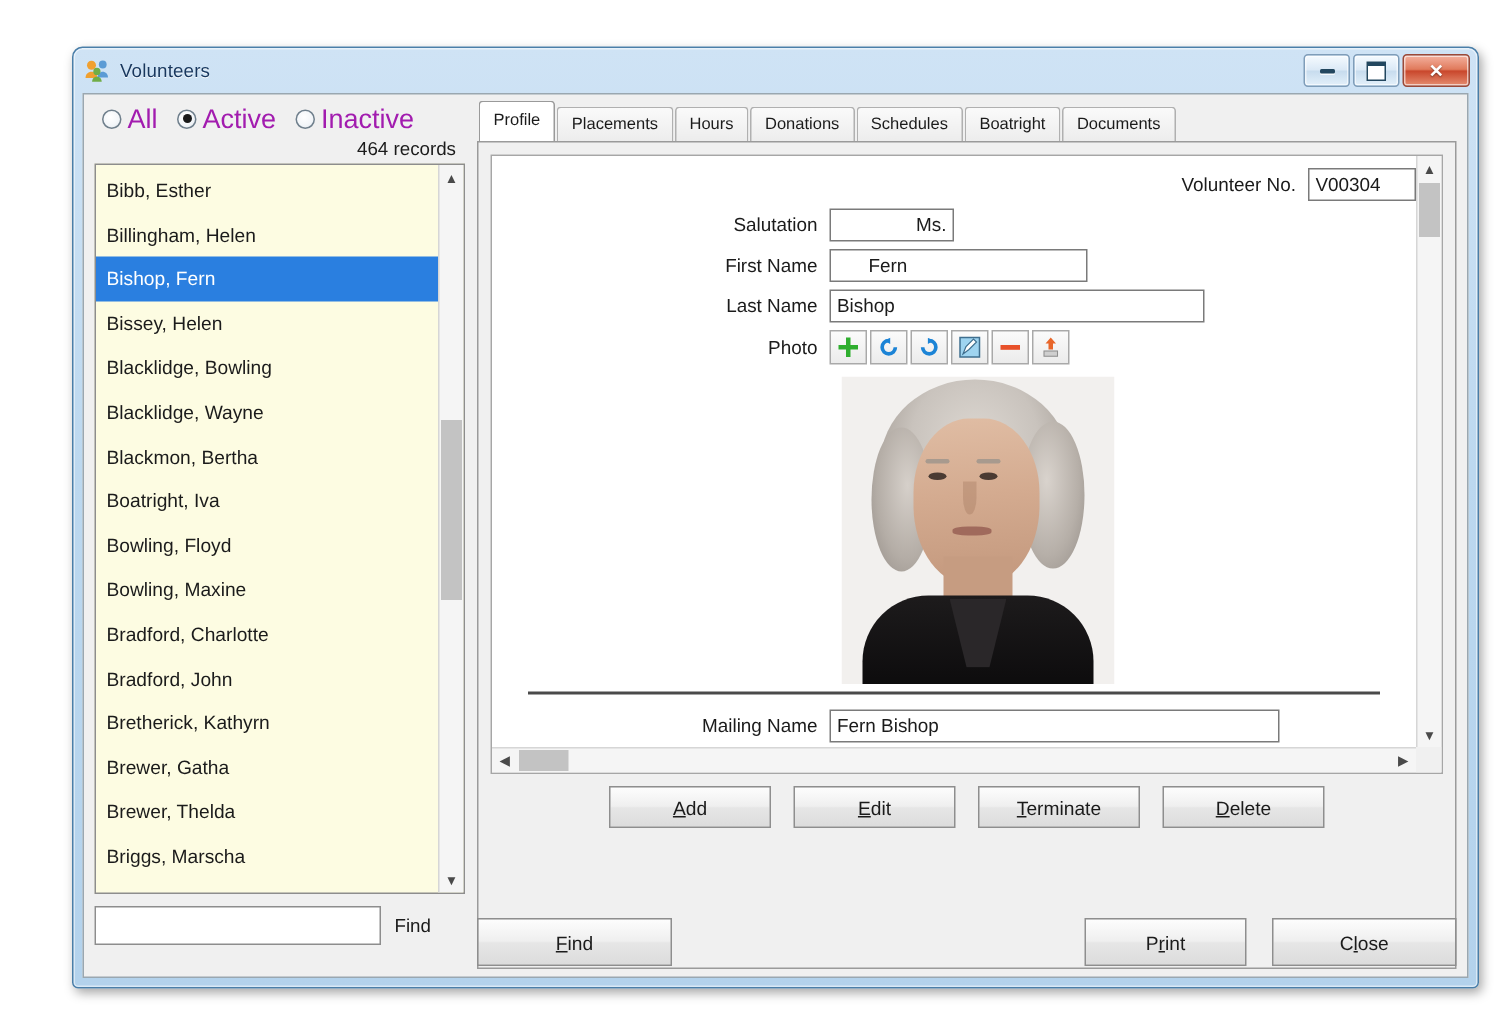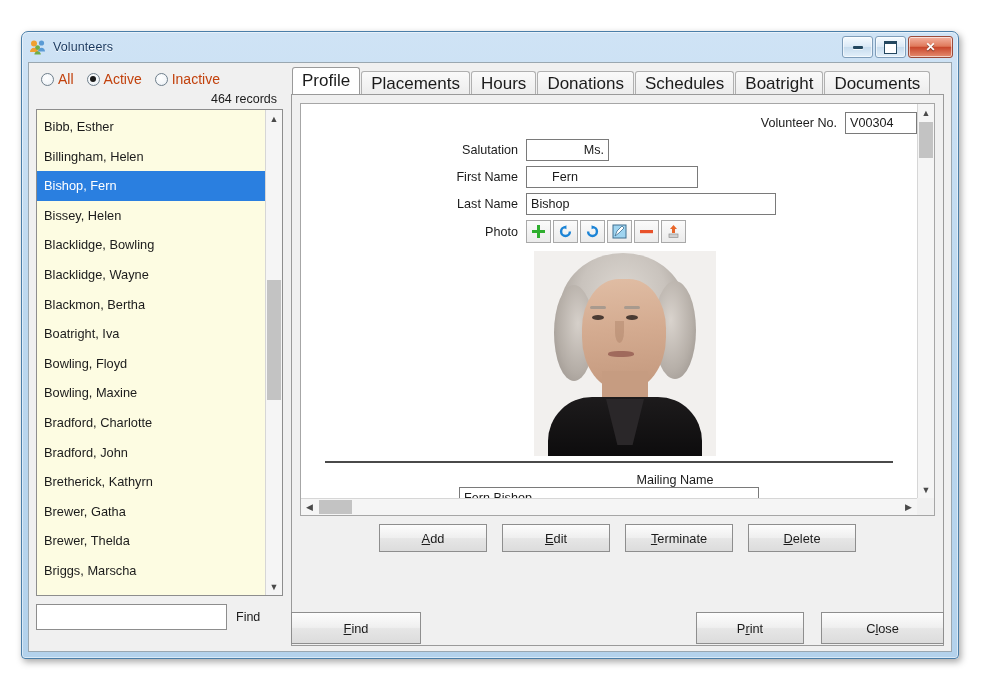--- a/index.html
+++ b/index.html
@@ -3,21 +3,21 @@
 <meta charset="utf-8">
 <style>
   html,body{margin:0;padding:0;}
   body{
     width:1000px;height:683px;background:#ffffff;
     font-family:"Liberation Sans", sans-serif;
     -webkit-font-smoothing:antialiased;
     overflow:hidden;
   }
   .app-window{
-    position:absolute;left:21px;top:31px;width:938px;height:628px;
+    position:absolute;left:48px;top:31px;width:938px;height:628px;
     background:linear-gradient(180deg,#cfe3f5 0%,#bcd8ef 45%,#b3d2ec 100%);
     border:1px solid #4a7ea8;
     border-radius:7px 7px 4px 4px;
     box-shadow:0 0 0 1px rgba(255,255,255,.5) inset, 2px 3px 7px rgba(0,0,0,.35);
     box-sizing:border-box;
   }
   
   .titlebar{
     position:relative;height:30px;
     display:flex;align-items:center;
@@ -59,21 +59,21 @@
   .radio:last-child{margin-right:0;}
   .rdot{
     width:13px;height:13px;border-radius:50%;
     background:radial-gradient(circle at 42% 36%,#ffffff 0%,#f3f6f9 58%,#dfe6ec 100%);
     border:1px solid #6f7f8c;box-sizing:border-box;position:relative;flex:0 0 auto;
   }
   .rdot.on::after{
     content:"";position:absolute;left:50%;top:50%;width:6px;height:6px;
     margin:-3px 0 0 -3px;border-radius:50%;background:#1a1a1a;
   }
-  .rlabel{font-size:14px;color:#c2410c;margin-left:4px;}
+  .rlabel{font-size:18px;color:#a21caf;margin-left:4px;}
   .records{text-align:right;font-size:12.5px;color:#1b1b1b;padding:2px 6px 3px 0;}
   .records b{font-weight:normal;}
   .listbox{
     position:relative;height:487px;background:#fdfce2;
     border:1px solid #8d8d8d;box-sizing:border-box;overflow:hidden;
   }
   .listitems{position:absolute;left:0;top:0;right:17px;bottom:0;overflow:hidden;padding-top:2px;}
   .litem{
     height:29.6px;line-height:29.6px;padding-left:7px;
     font-size:12.8px;color:#1b1b1b;white-space:nowrap;cursor:default;
@@ -94,21 +94,21 @@
   .find-input{
     width:191px;height:26px;background:#ffffff;border:1px solid #8d8d8d;
     box-sizing:border-box;font-size:12.5px;padding:0 4px;color:#1b1b1b;
     font-family:"Liberation Sans", sans-serif;
   }
   .find-label{font-size:12.5px;color:#1b1b1b;}
   
   .right-pane{position:absolute;left:262px;top:5px;right:7px;bottom:5px;}
   .tabstrip{display:flex;align-items:flex-end;height:26px;padding-left:1px;}
   .tab{
-    height:23px;line-height:23px;padding:0 9px;font-size:17px;color:#1b1b1b;
+    height:23px;line-height:23px;padding:0 9px;font-size:11px;color:#1b1b1b;
     background:linear-gradient(180deg,#fafafa 0%,#ececec 100%);
     border:1px solid #b0b0b0;border-bottom:none;
     border-radius:3px 3px 0 0;margin-right:1px;cursor:pointer;
     position:relative;top:1px;
   }
   .tab.active{
     height:26px;line-height:25px;background:#ffffff;top:0;
     border-color:#9a9a9a;font-weight:normal;z-index:2;
   }
   .tabpanel{
@@ -391,21 +391,21 @@
                 <div class="ph-eye r"></div>
                 <div class="ph-nose"></div>
                 <div class="ph-mouth"></div>
                 <div class="ph-body"></div>
                 <div class="ph-collar"></div>
               </div>
             </div>
 
             <div class="hr-line"></div>
 
-            <div class="frow" style="margin-top:10px;flex-direction:column;">
+            <div class="frow" style="margin-top:10px;">
               <span class="flabel">Mailing Name</span>
               <input class="finput w-mail" type="text" value="Fern Bishop" style="">
             </div>
           </div>
 
           <div class="vsb">
             <div class="sb-arrow up">▲</div>
             <div class="sb-thumb" style="top:18px;height:36px;"></div>
             <div class="sb-arrow down" style="bottom:17px;position:absolute;left:0;right:0;">▼</div>
           </div>

